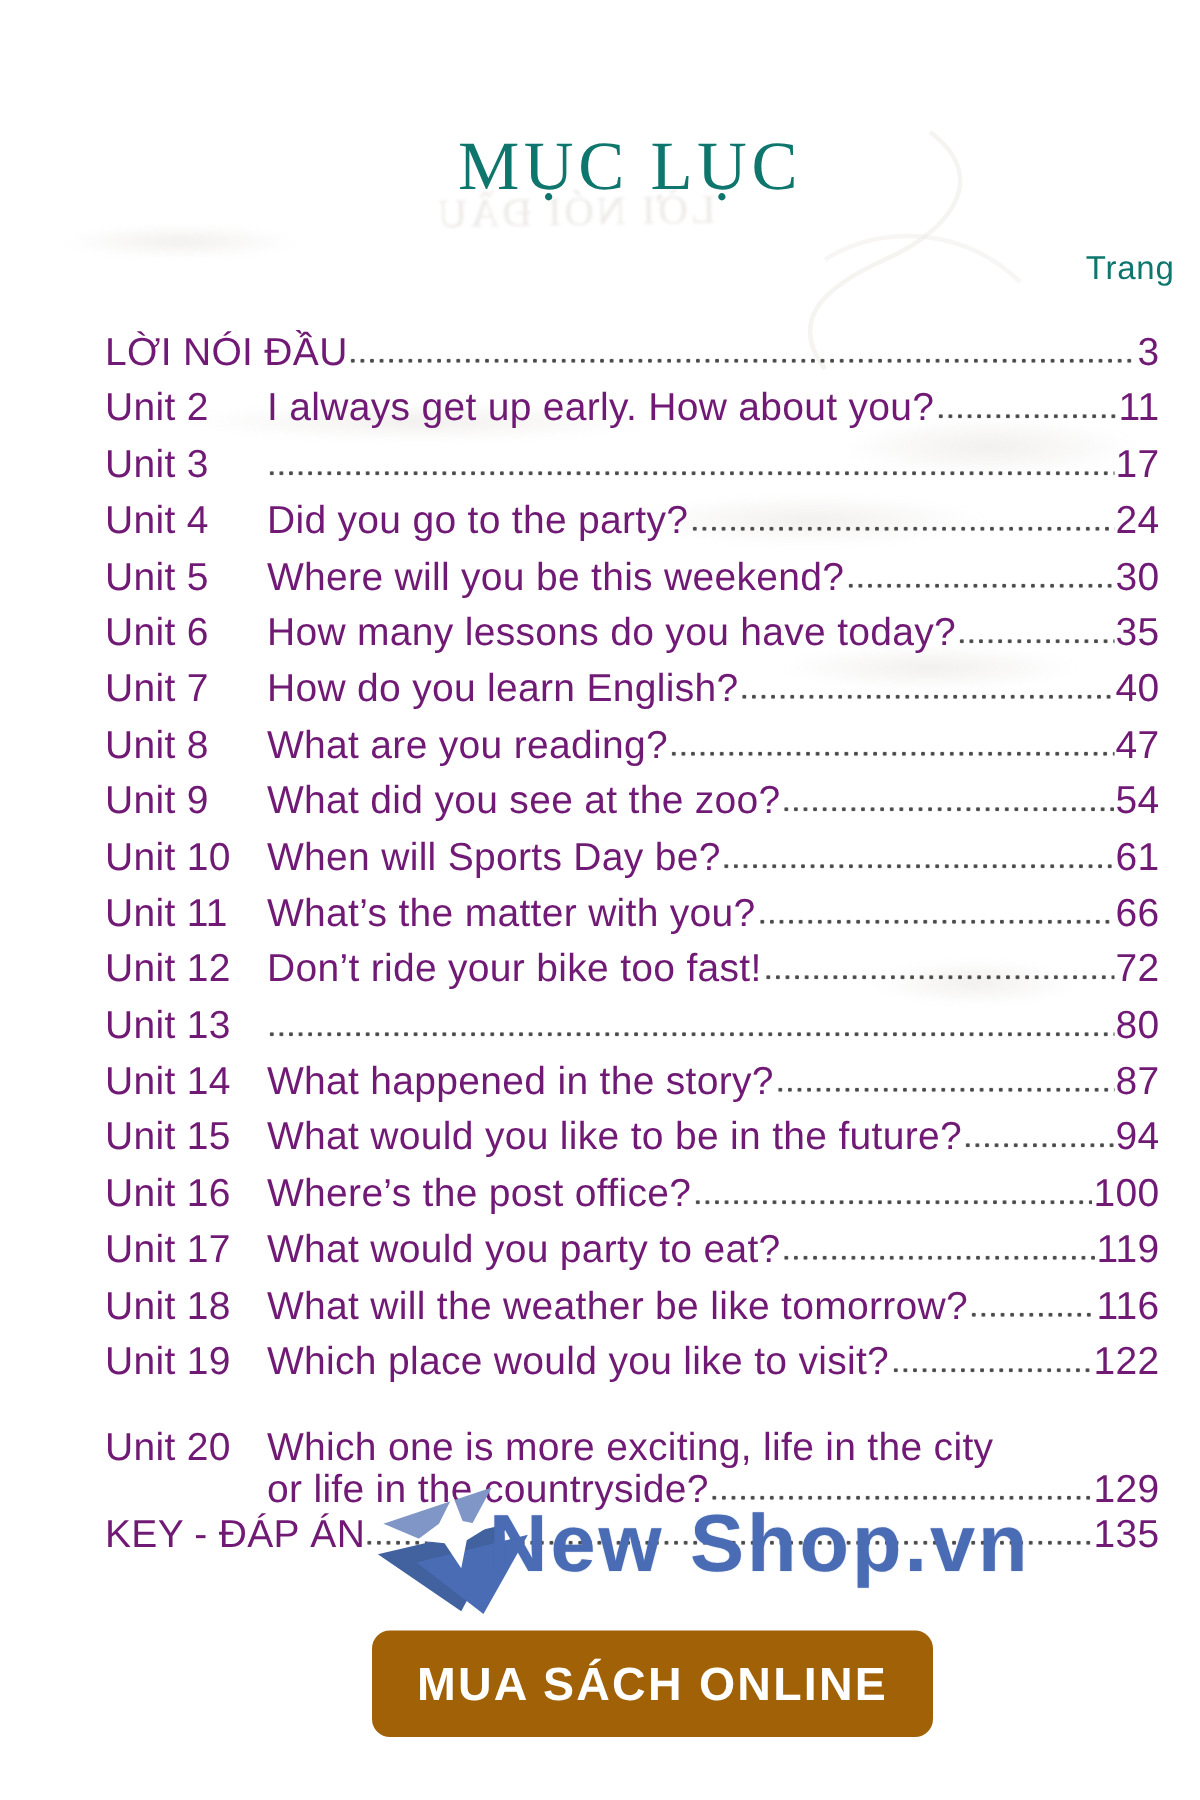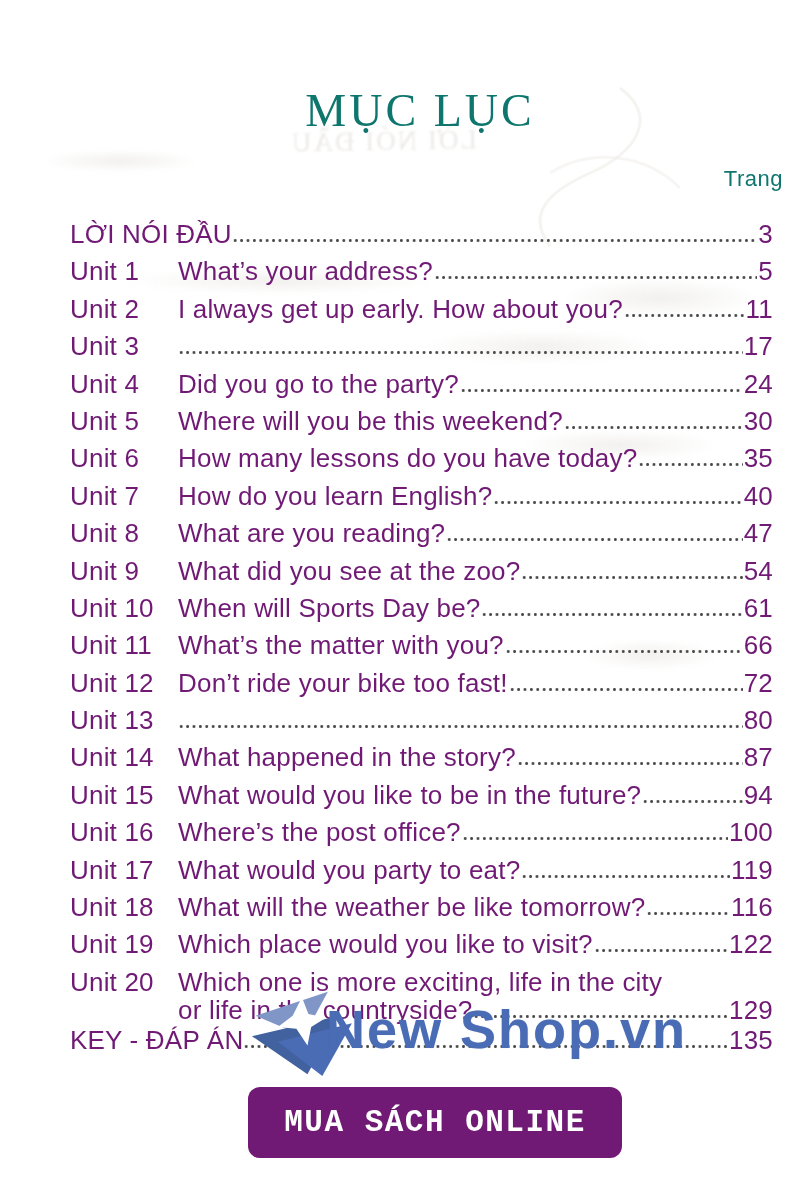--- a/index.html
+++ b/index.html
@@ -44,21 +44,21 @@
   .b4{top:430px;left:520px;width:200px;height:30px;}
   .b5{top:640px;left:580px;width:140px;height:30px;}
   .b6{top:150px;left:40px;width:160px;height:22px;}
 
   
   .toc{
     position:absolute;top:221px;left:70px;width:703px;
     font-size:26px;color:#701a75;letter-spacing:0.2px;
   }
   .toc-row{display:flex;align-items:flex-start;height:37.4px;line-height:26px;}
-  .toc-row.multi{height:58px;}
+  .toc-row.multi{height:58px;margin-top:20px;}
   .toc-label{flex:0 0 108px;white-space:nowrap;}
   .toc-title{white-space:nowrap;padding-right:1px;}
   .dots{
     flex:1 1 auto;min-width:12px;height:26px;
     background-image:radial-gradient(circle, #4a4a4a 1.25px, rgba(0,0,0,0) 1.55px);
     background-size:6.4px 5px;
     background-repeat:repeat-x;
     background-position:left 17px;
   }
   .toc-page{white-space:nowrap;padding-left:1px;}
@@ -76,24 +76,24 @@
   .logo-text{
     font-size:54px;font-weight:bold;letter-spacing:2px;
     color:#4a6cb4;margin-top:10px;
     text-shadow:0 0 1px rgba(74,108,180,0.4);
     font-family:"Liberation Sans", sans-serif;
   }
 
   
   .cta-button{
     position:absolute;top:1087px;left:248px;width:374px;height:71px;
-    background:#701a75;border:none;border-radius:12px;
+    background:#a16207;border:none;border-radius:12px;
     display:flex;align-items:center;justify-content:center;
     color:#ffffff;font-size:31px;font-weight:bold;letter-spacing:1.5px;
-    font-family:Liberation Mono, monospace;
+    font-family:Liberation Sans, sans-serif;
     cursor:pointer;
   }
 </style>
 </head>
 <body>
 
 <div class="page">
 
   <div class="ghost-title">LỜI NÓI ĐẦU</div>
   <svg class="swirl" width="260" height="180" viewBox="0 0 260 180">
@@ -110,26 +110,20 @@
   <div class="doc-title">MỤC LỤC</div>
   <div class="col-header">Trang</div>
 
   <div class="toc" id="toc-list">
       <div class="toc-row">
         <span class="toc-label">LỜI NÓI ĐẦU</span>
         <span class="dots"></span>
         <span class="toc-page">3</span>
       </div>
       <div class="toc-row">
-        <span class="toc-label">Unit 1</span>
-        <span class="toc-title">What’s your address?</span>
-        <span class="dots"></span>
-        <span class="toc-page">5</span>
-      </div>
-      <div class="toc-row">
         <span class="toc-label">Unit 2</span>
         <span class="toc-title">I always get up early. How about you?</span>
         <span class="dots"></span>
         <span class="toc-page">11</span>
       </div>
       <div class="toc-row">
         <span class="toc-label">Unit 3</span>
         <span class="dots"></span>
         <span class="toc-page">17</span>
       </div>

